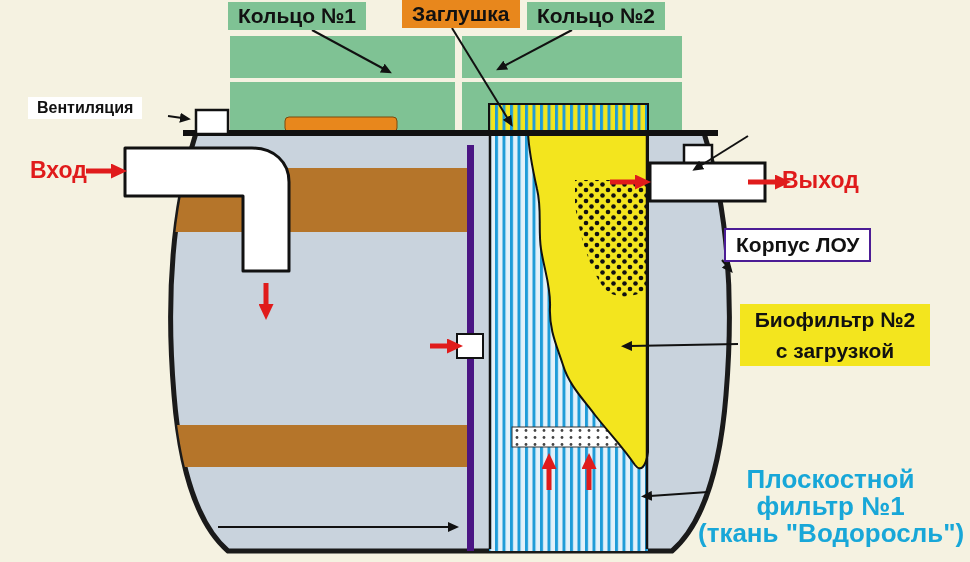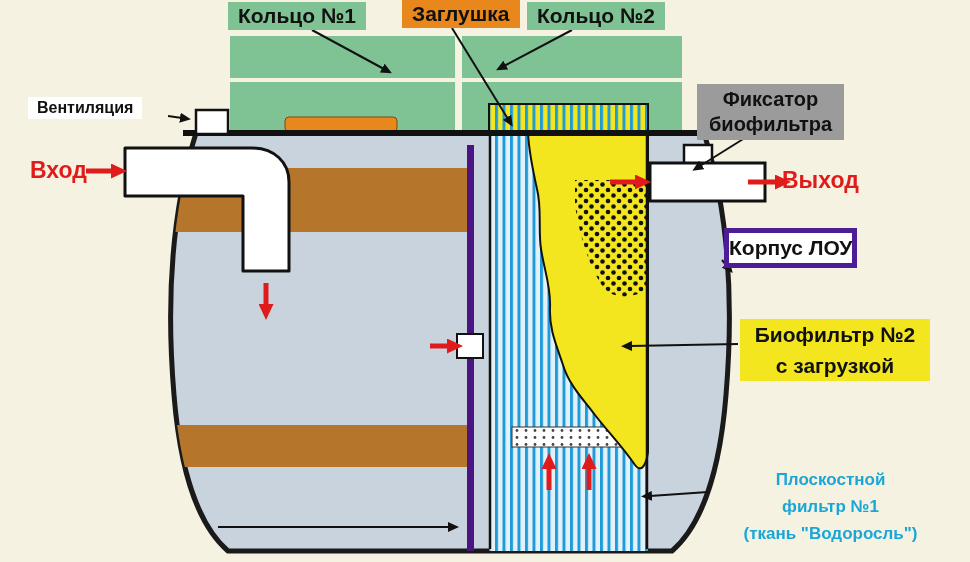--- a/index.html
+++ b/index.html
@@ -10,23 +10,23 @@
     overflow:hidden;
   }
   .stage svg { position:absolute; left:0; top:0; }
   .lbl { position:absolute; font-weight:bold; color:#111; white-space:nowrap; }
   .tag { font-size:21px; padding:2px 10px; }
   .bg-green  { background: var(--green,  #7fc294); }
   .bg-orange { background: var(--orange, #e8871c); }
   .bg-white  { background:#ffffff; }
   .bg-gray   { background: var(--gray-label, #9b9b9b); text-align:center; font-size:20px; padding:3px 12px; line-height:25px; }
   .red-text    { color: var(--red,    #e01b1b); font-size:23px; }
-  .cyan-text   { color: var(--cyan,   #18a7d8); font-size:17px; text-align:center; line-height:27px; }
+  .cyan-text   { color: var(--cyan,   #18a7d8); font-size:26px; text-align:center; line-height:27px; }
   .purple-text { color: var(--purple, #41117e); font-size:21px; line-height:27px; }
-  .boxed { background:#fff; border:5px solid #4c1d95; font-size:21px; padding:3px 0; }
+  .boxed { background:#fff; border:2px solid #4c1d95; font-size:21px; padding:3px 10px; }
   .yellow-lines { text-align:center; font-size:21px; line-height:29px; }
   .yellow-lines span { background: var(--yellow, #f3e51e); padding:1px 7px; }
   .line { display:block; }
 </style>
 </head>
 <body>
 
 <div class="stage">
 
   <svg width="970" height="562" viewBox="0 0 970 562">
@@ -124,30 +124,26 @@
     </g>
   </svg>
 
   <div class="lbl tag bg-green" style="left:228px; top:2px;">Кольцо №1</div>
   <div class="lbl tag bg-orange" style="left:402px; top:0px;">Заглушка</div>
   <div class="lbl tag bg-green" style="left:527px; top:2px;">Кольцо №2</div>
 
   <div class="lbl bg-white" style="left:28px; top:97px; font-size:16px; padding:2px 9px;">Вентиляция</div>
   <div class="lbl red-text" style="left:30px; top:157px;">Вход</div>
 
-  <div class="lbl bg-gray" style="left:697px; top:84px;">
-    <span class="line">Фиксатор</span>
-    <span class="line">биофильтра</span>
-  </div>
 
   <div class="lbl red-text" style="left:782px; top:167px;">Выход</div>
 
   <div class="lbl boxed" style="left:724px; top:228px;">Корпус ЛОУ</div>
 
-  <div class="lbl yellow-lines" style="left:740px; top:319px; width:190px;">
+  <div class="lbl yellow-lines" style="left:740px; top:304px; width:190px;">
     <span class="line"><span>Биофильтр №2</span></span>
     <span class="line"><span>с загрузкой</span></span>
   </div>
 
   <div class="lbl cyan-text" style="left:698px; top:466px; width:265px;">
     <span class="line">Плоскостной</span>
     <span class="line">фильтр №1</span>
     <span class="line">(ткань "Водоросль")</span>
   </div>
 

